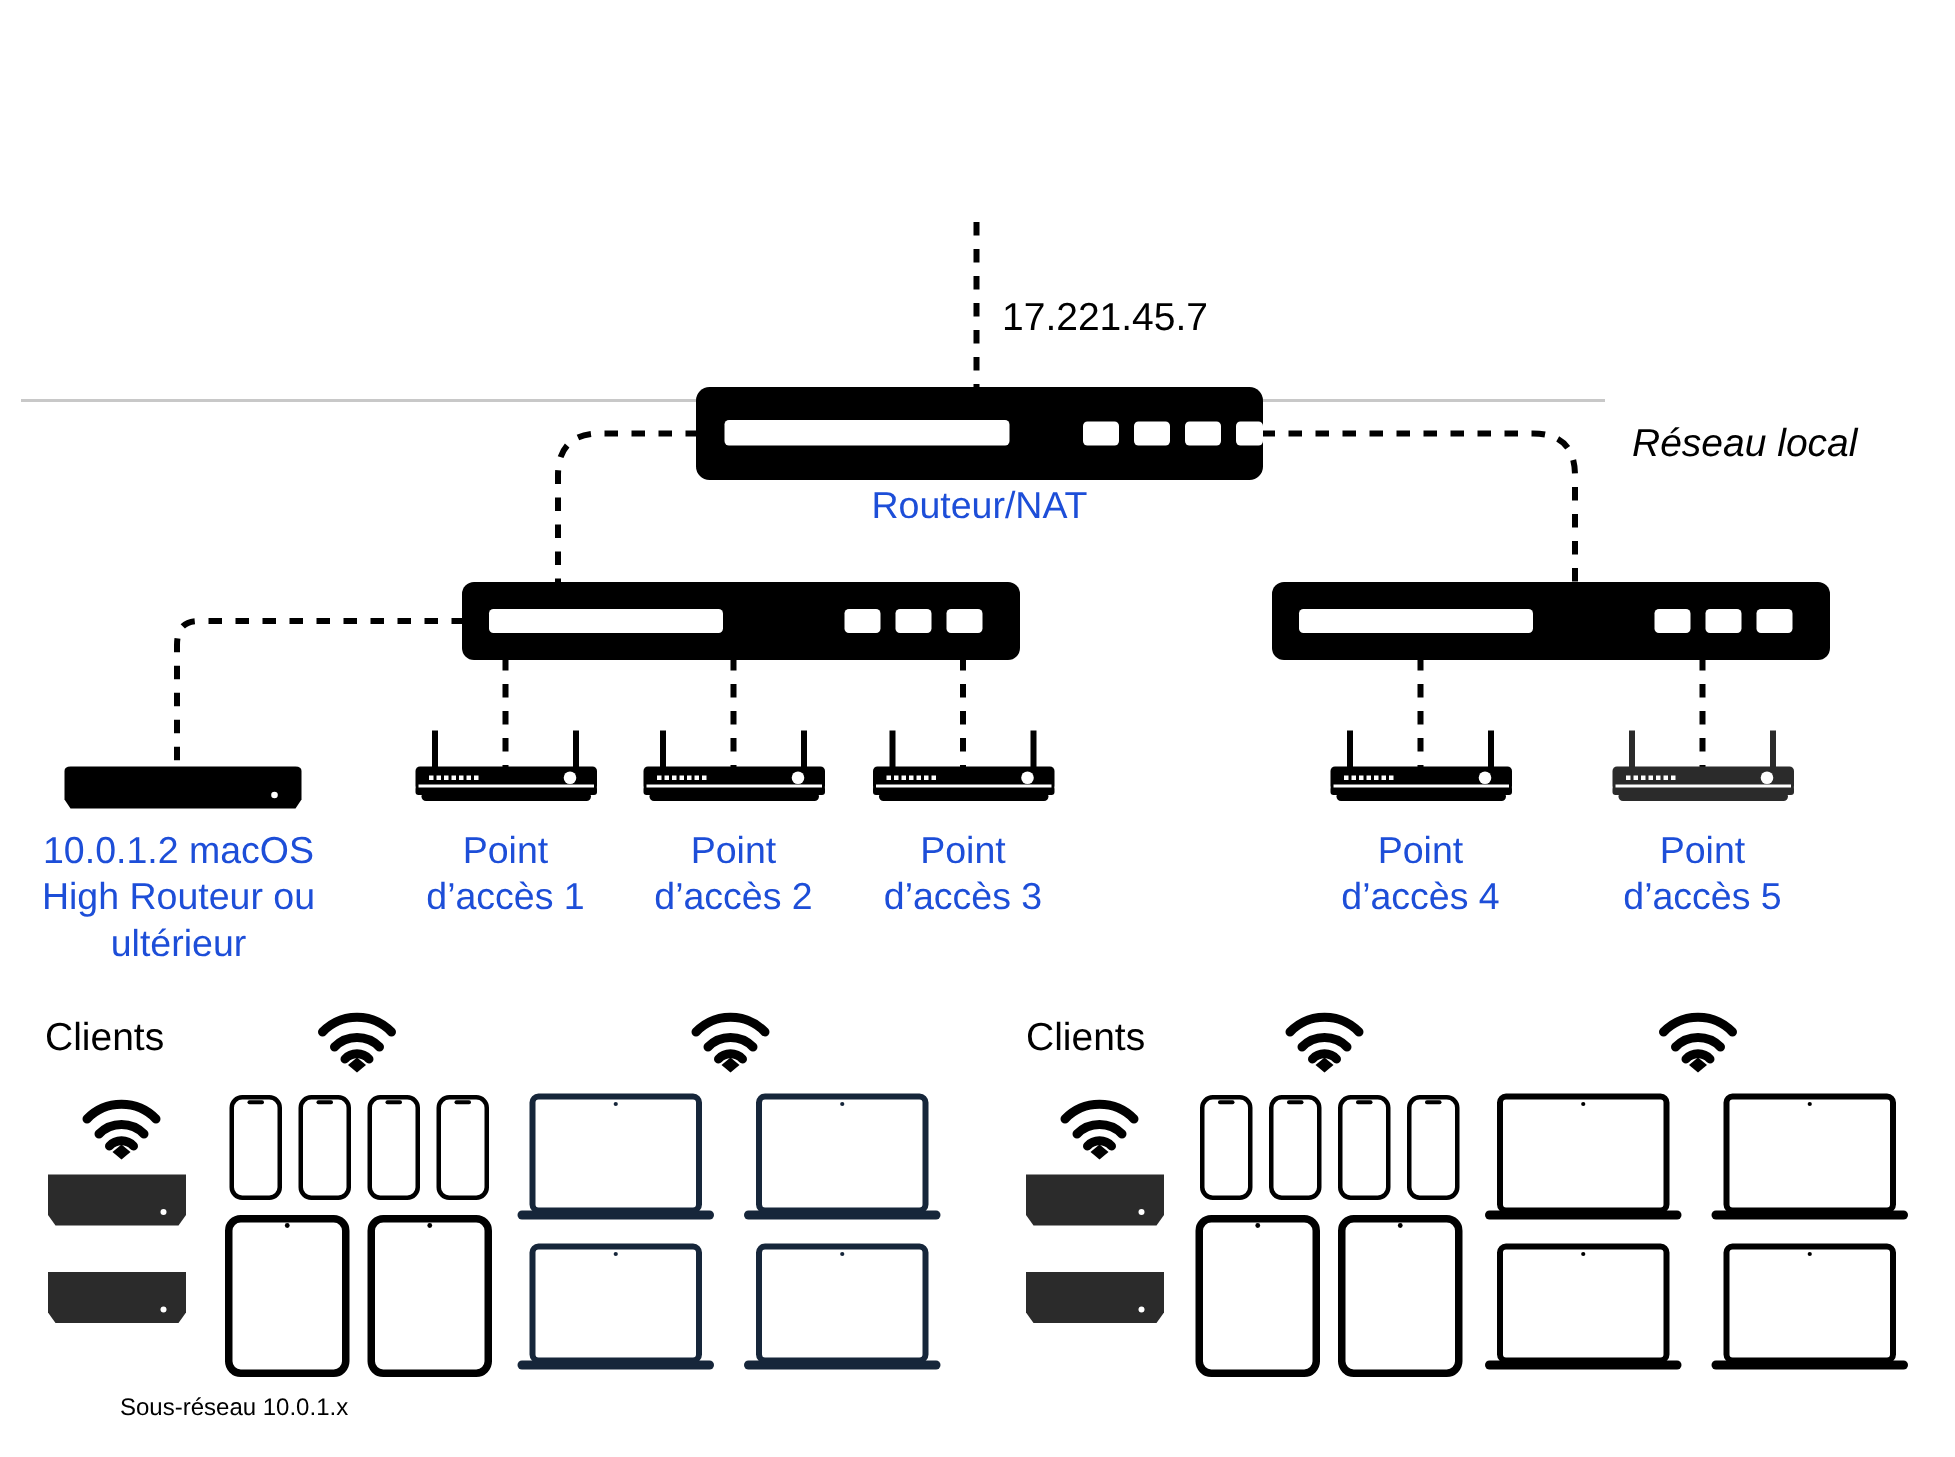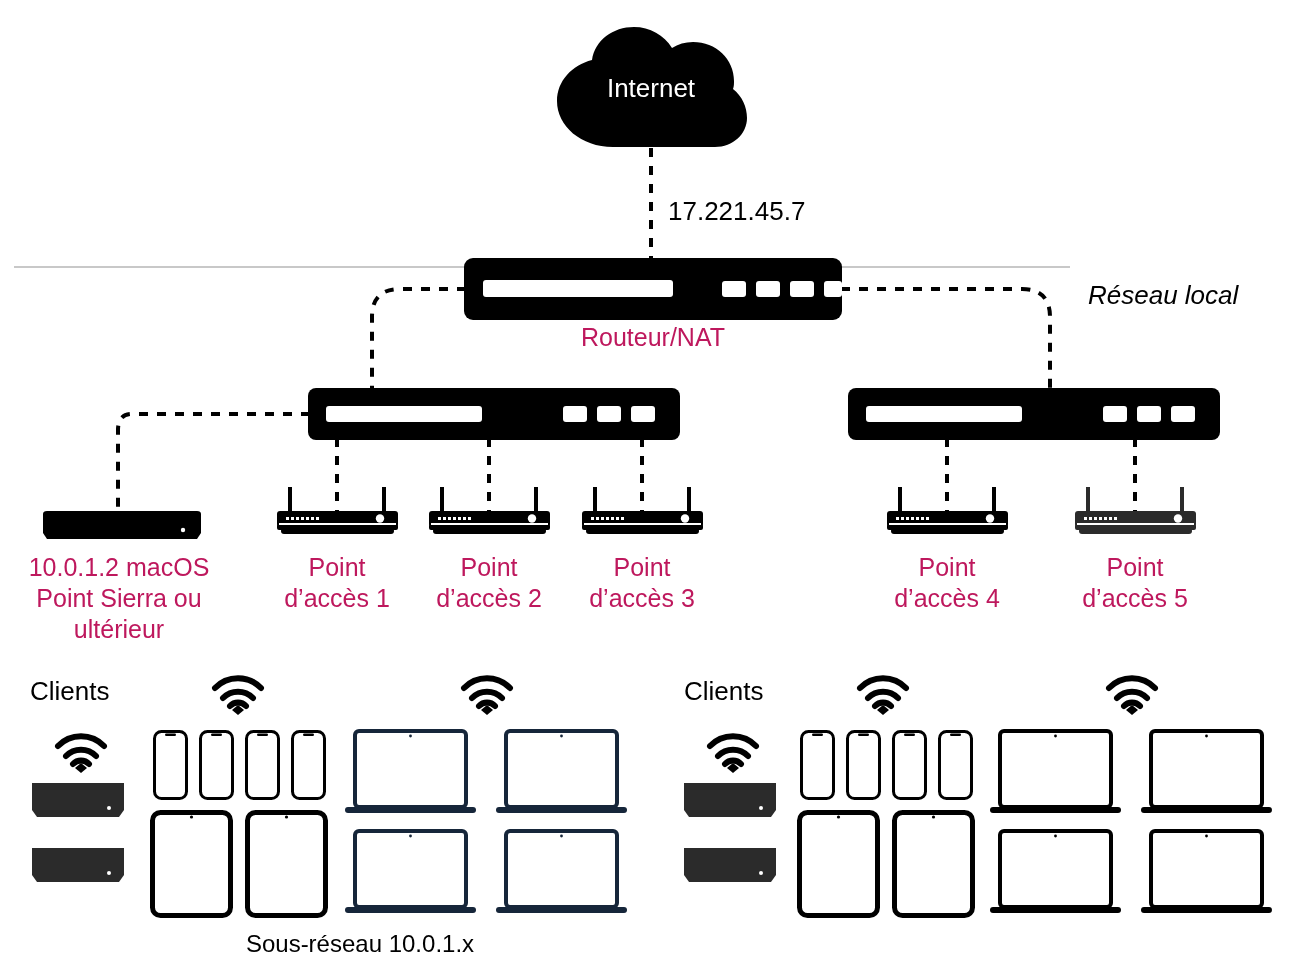--- a/index.html
+++ b/index.html
@@ -27,21 +27,21 @@
     pointer-events: none;
   }
   .node {
     position: absolute;
   }
   .caption {
     position: absolute;
     text-align: center;
     font-size: 25px;
     line-height: 31px;
-    color: #be185d;
+    color: #1d4ed8;
     white-space: pre-line;
   }
   .cloud-label {
     position: absolute;
     color: #ffffff;
     font-size: 26px;
     text-align: center;
     width: 100%;
     top: 48px;
     left: 0;
@@ -57,23 +57,22 @@
     background: #c8c8c8;
   }
   .lan-label {
     position: absolute;
     font-size: 26px;
     color: #000000;
     font-style: italic;
   }
   .subnet-label {
     position: absolute;
-    font-size: 24px;
+    font-size: 16px;
     color: #000000;
-    text-align: center;
   }
   .clients-label {
     position: absolute;
     font-size: 26px;
     color: #000000;
   }
   svg { display: block; overflow: visible; }
 </style>
 </head>
 <body>
@@ -96,37 +95,20 @@
       <path d="M642,438 L642,520"></path>
 
       <path d="M947,438 L947,520"></path>
       <path d="M1135,438 L1135,520"></path>
     </g>
   </svg>
 
   <div class="lanline" style="left:14px; top:266px; width:1056px;"></div>
   <div class="lan-label" style="left:1088px; top:280px;">Réseau local</div>
 
-  <div class="node" style="left:551px; top:25px; width:200px; height:125px;">
-    <svg width="200" height="125" viewBox="0 0 200 125">
-      <path fill="#000000" d="
-        M62,122
-        C30,122 6,101 6,76
-        C6,56 21,40 41,35
-        C44,15 62,2 83,2
-        C99,2 113,10 121,23
-        C127,19 134,17 142,17
-        C165,17 183,34 183,56
-        C183,59 183,61 182,64
-        C191,71 196,82 196,93
-        C196,109 182,122 164,122
-        Z"></path>
-    </svg>
-    <div class="cloud-label">Internet</div>
-  </div>
 
   <div class="ip-label" style="left:668px; top:196px;">17.221.45.7</div>
 
   <div class="node" style="left:464px; top:258px; width:378px; height:62px;">
     <svg width="378" height="62" viewBox="0 0 378 62">
       <rect x="0" y="0" width="378" height="62" rx="9" ry="9" fill="#000000"></rect>
       <rect x="19" y="22" width="190" height="17" rx="3" ry="3" fill="#ffffff"></rect>
       <rect x="258" y="23" width="24" height="16" rx="3" ry="3" fill="#ffffff"></rect>
       <rect x="292" y="23" width="24" height="16" rx="3" ry="3" fill="#ffffff"></rect>
       <rect x="326" y="23" width="24" height="16" rx="3" ry="3" fill="#ffffff"></rect>
@@ -155,21 +137,21 @@
     </svg>
   </div>
 
   <div class="node" style="left:40px; top:511px; width:164px; height:30px;">
     <svg width="164" height="30" viewBox="0 0 164 30">
       <path fill="#000000" d="M3,3 Q3,0 7,0 L157,0 Q161,0 161,3 L161,22 L157,28 L7,28 L3,22 Z"></path>
       <circle cx="143" cy="19" r="2.2" fill="#ffffff"></circle>
     </svg>
   </div>
   <div class="caption" style="left:0px; top:552px; width:238px;">10.0.1.2 macOS
-Point Sierra ou
+High Routeur ou
 ultérieur</div>
 
   <div class="node" style="left:277px; top:487px; width:121px; height:47px;">
     <svg width="121" height="47" viewBox="0 0 121 47">
       <rect x="11" y="0" width="4" height="30" fill="#000000"></rect>
       <rect x="105" y="0" width="4" height="30" fill="#000000"></rect>
       <rect x="0" y="24" width="121" height="16" rx="3" ry="3" fill="#000000"></rect>
       <rect x="4" y="41" width="113" height="6" rx="3" ry="3" fill="#000000"></rect>
       <rect x="0" y="37" width="121" height="6" rx="2" ry="2" fill="#000000"></rect>
       <g fill="#ffffff">

